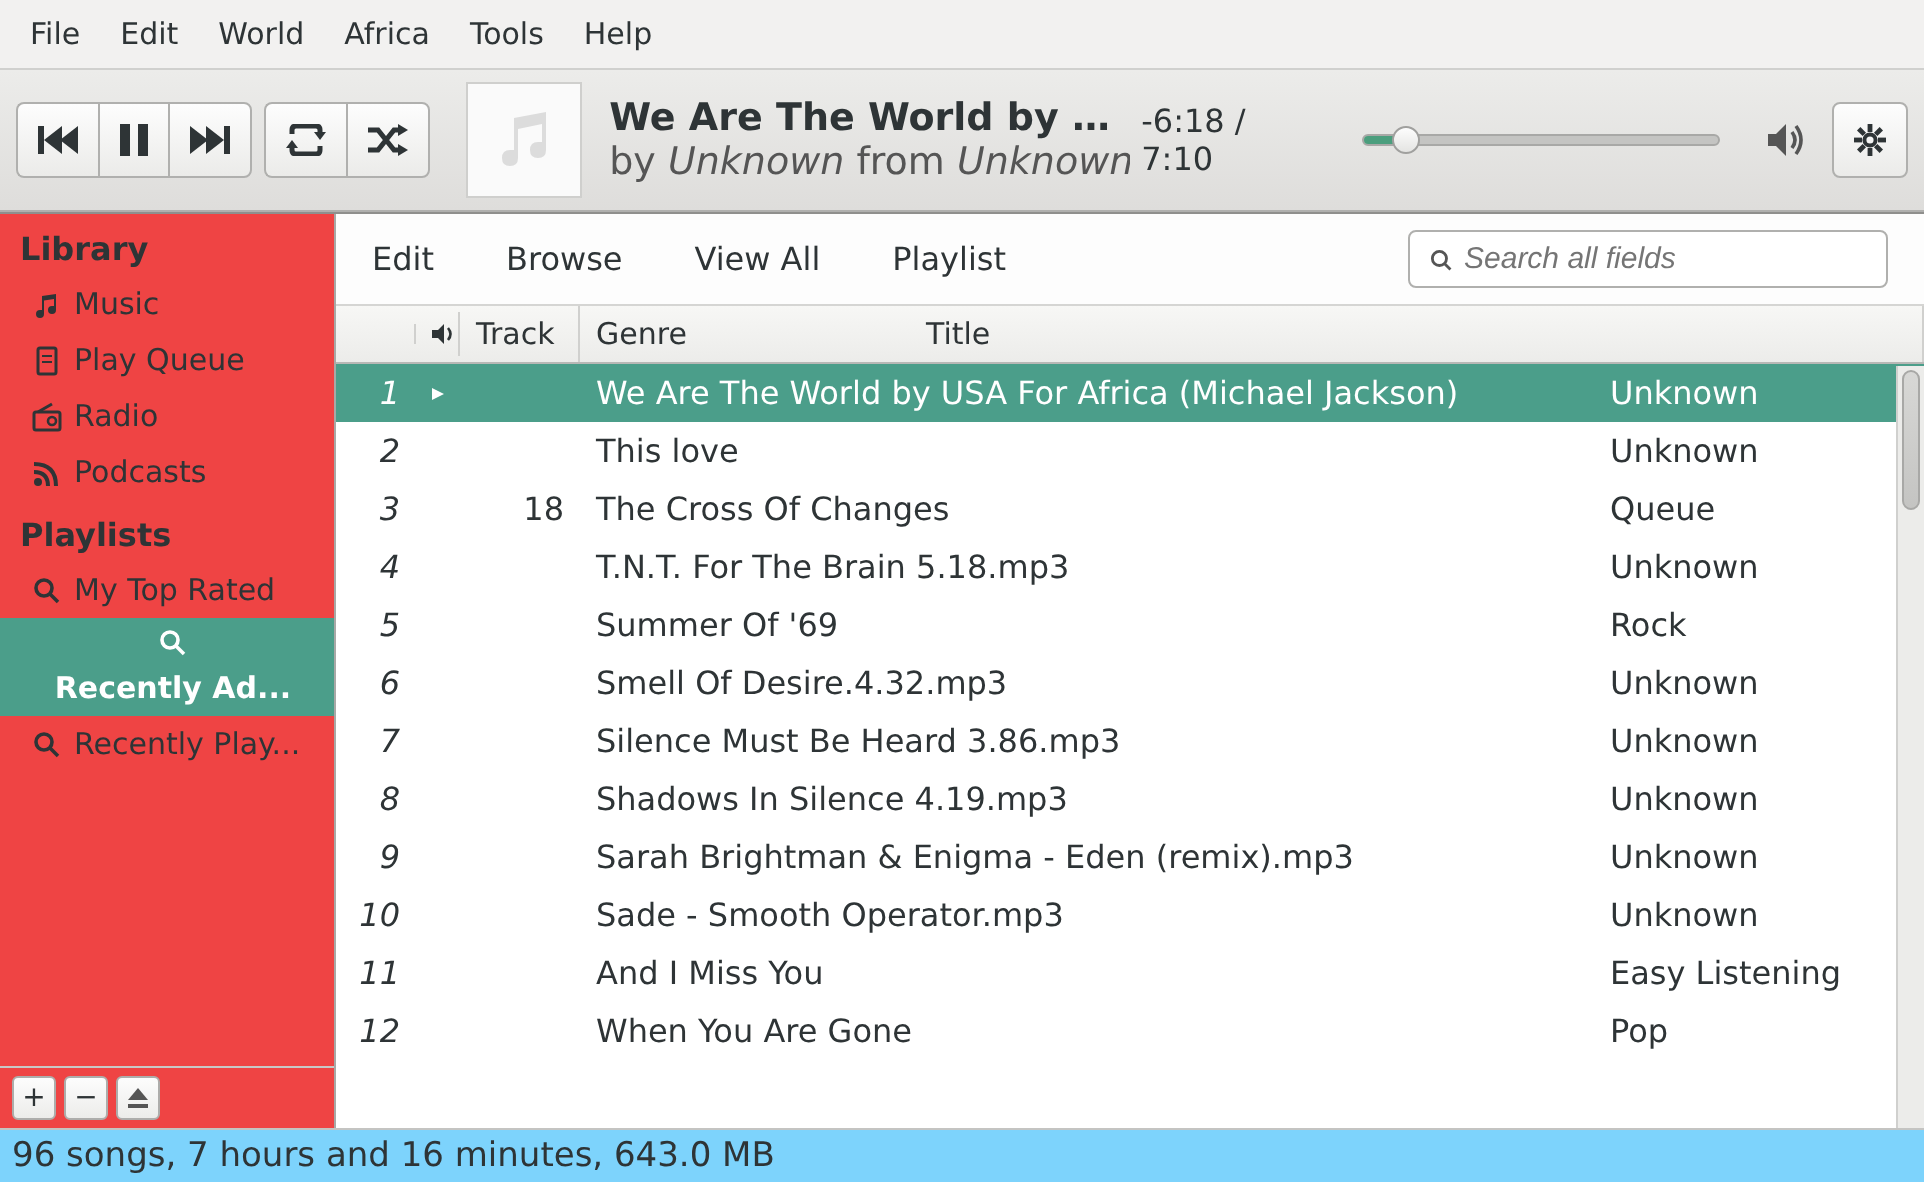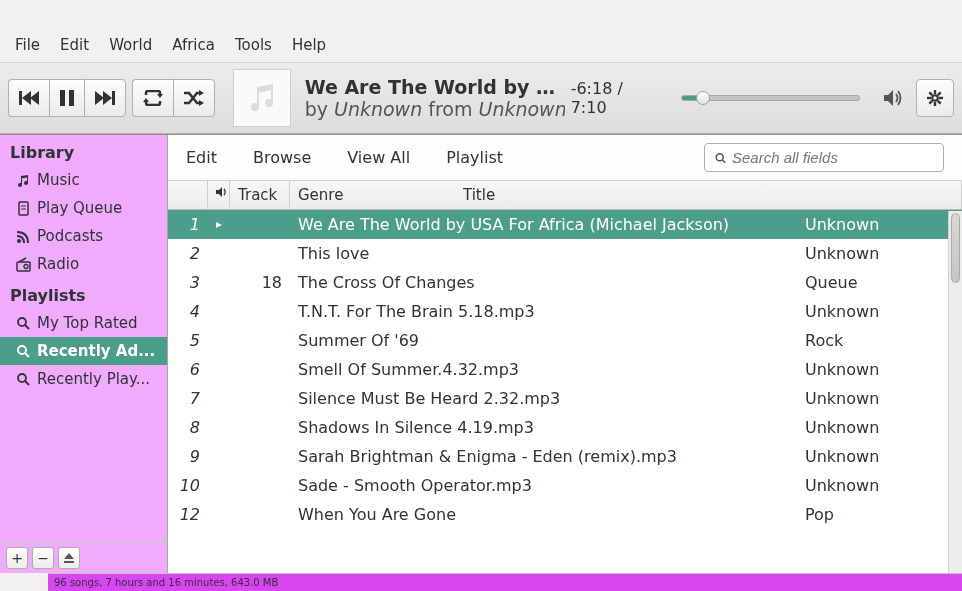--- a/index.html
+++ b/index.html
@@ -12,21 +12,20 @@
   height: 591px;
   overflow: hidden;
   display: flex;
   flex-direction: column;
 }
 .menubar {
   display: flex;
   gap: 2px;
   padding: 4px 6px;
   background: #f2f1f0;
-  margin-top: 28px;
 }
 .menubar span {
   padding: 4px 9px;
   cursor: default;
 }
 .toolbar {
   display: flex;
   align-items: center;
   background: linear-gradient(#ececea, #dedddb);
   border-top: 1px solid #d0d0ce;
@@ -68,63 +67,63 @@
   border-radius: 3px;
   position: relative;
   margin: 0 12px;
 }
 .progress .fill { position:absolute; left:0; top:0; bottom:0; width:12%; background:#4b9e7d; border-radius:3px 0 0 3px;}
 .progress .thumb { position:absolute; top:-5px; left:12%; width:14px; height:14px; background:linear-gradient(#fdfdfd,#e4e4e2); border:1px solid #a0a09e; border-radius:50%; transform:translateX(-50%);}
 .icon-btn { width: 38px; height: 38px; }
 .main { flex:1; display:flex; overflow:hidden; border-top:1px solid #8f8f8d;}
 .sidebar {
   width: 168px;
-  background: #f0abfc;
+  background: #ef4444;
   border-right: 1px solid #a8a8a6;
   display:flex; flex-direction:column;
 }
 .side-content { flex:1; overflow:hidden; }
 .side-header { font-weight:bold; font-size:16px; padding: 8px 10px 4px; }
 .side-item { padding: 5px 10px 5px 16px; font-size:15px; display:flex; align-items:center; gap:6px; white-space:nowrap; overflow:hidden; text-overflow:ellipsis; cursor:pointer;}
-.side-item.active { background:#4b9e8a; color:#fff; font-weight:bold;}
+.side-item.active { background:#4b9e8a; color:#fff; font-weight:bold;flex-direction:column;}
 .side-footer { border-top:1px solid #c8c8c6; padding:4px 6px; display:flex; gap:4px;}
 .side-footer .sb { width:22px; height:22px; border:1px solid #adadab; background:linear-gradient(#fdfdfd,#ececea); border-radius:3px; display:flex; align-items:center; justify-content:center; font-size:14px; cursor:pointer;}
 .content { flex:1; display:flex; flex-direction:column; background:#fff; overflow:hidden;}
 .content-toolbar { display:flex; align-items:center; padding:8px 18px; gap:36px; background:#fdfdfd; border-bottom:1px solid #d5d5d3;}
 .content-toolbar .ct { font-size:16px; cursor:pointer; }
 .search {
   margin-left:auto;
   border:1px solid #b0b0ae;
   border-radius:4px;
   background:#fff;
   padding:5px 10px;
   display:flex; align-items:center; gap:6px;
   width:240px;
 }
 .search input { border:none; outline:none; font-size:15px; flex:1; font-style:italic; color:#888; background:transparent;}
 .table { flex:1; overflow:hidden; position:relative;}
-.thead { display:flex; background:linear-gradient(#f7f7f5,#ececea); border-bottom:1px solid #b8b8b6; font-size:15px; }
+.thead { display:flex; background:linear-gradient(#f7f7f5,#ececea); border-bottom:1px solid #b8b8b6; font-size:15px;align-items:center; }
 .th { padding:5px 8px; border-right:1px solid #d0d0ce; }
 .th.idx{width:40px; text-align:right;}
 .th.sp{width:22px;}
 .th.trk{width:60px;}
 .th.title{flex:1;}
 .th.genre{width:165px; border-right:none;}
 .tbody{overflow:hidden;}
 .tr{display:flex; font-size:16px; padding:3px 0; align-items:center;}
 .tr.sel{background:#4b9e8a; color:#fff;}
 .td{padding:2px 8px;}
 .td.idx{width:40px; text-align:right; font-style:italic;}
 .td.sp{width:22px; display:flex; justify-content:center;}
 .td.trk{width:60px; text-align:right; padding-left:4px;}
 .td.title{flex:1;}
 .td.genre{width:165px;}
 .vscroll{position:absolute; right:0; top:30px; bottom:0; width:14px; background:#ececea; border-left:1px solid #d0d0ce;}
 .vthumb{position:absolute; left:2px; right:2px; top:2px; height:70px; background:linear-gradient(#d8d8d6,#c4c4c2); border:1px solid #a8a8a6; border-radius:5px;}
-.status{padding:3px 6px; font-size:10px; background:#d946ef; border-top:1px solid #c4c4c2;margin-left:48px;}
+.status{padding:3px 6px; font-size:17px; background:#7dd3fc; border-top:1px solid #c4c4c2;}
 svg{display:block;}
 .mini-icon{width:15px; height:15px; flex-shrink:0;}
 </style>
 </head>
 <body>
 
 <div class="menubar">
   <span>File</span>
   <span>Edit</span>
   <span>World</span>
@@ -238,35 +237,35 @@
                 <rect x="3" y="1" width="9" height="13" rx="1" fill="none" stroke="#2e3436" stroke-width="1.5"></rect>
                 <line x1="5" y1="5" x2="10" y2="5" stroke="#2e3436"></line>
                 <line x1="5" y1="8" x2="10" y2="8" stroke="#2e3436"></line>
               </svg>
             </span>
             <span>Play Queue</span>
           </div>
           <div class="side-item">
             <span>
               <svg class="mini-icon" viewBox="0 0 15 15">
-                <circle cx="3" cy="12" r="2" fill="#2e3436"></circle>
-                <path d="M1 7 Q8 7 8 14 M1 3 Q12 3 12 14" stroke="#2e3436" stroke-width="2" fill="none"></path>
-              </svg>
-            </span>
-            <span>Podcasts</span>
-          </div>
-          <div class="side-item">
-            <span>
-              <svg class="mini-icon" viewBox="0 0 15 15">
                 <rect x="1" y="5" width="13" height="9" rx="1" fill="none" stroke="#2e3436" stroke-width="1.5"></rect>
                 <circle cx="10" cy="9.5" r="2" fill="none" stroke="#2e3436" stroke-width="1.3"></circle>
                 <line x1="3" y1="5" x2="10" y2="1" stroke="#2e3436" stroke-width="1.5"></line>
               </svg>
             </span>
             <span>Radio</span>
+          </div>
+          <div class="side-item">
+            <span>
+              <svg class="mini-icon" viewBox="0 0 15 15">
+                <circle cx="3" cy="12" r="2" fill="#2e3436"></circle>
+                <path d="M1 7 Q8 7 8 14 M1 3 Q12 3 12 14" stroke="#2e3436" stroke-width="2" fill="none"></path>
+              </svg>
+            </span>
+            <span>Podcasts</span>
           </div>
         </div>
       <div class="side-header">Playlists</div>
       <div id="side-pl">
           <div class="side-item">
             <span>
               <svg class="mini-icon" viewBox="0 0 15 15">
                 <circle cx="6" cy="6" r="4" fill="none" stroke="#2e3436" stroke-width="1.8"></circle>
                 <line x1="9" y1="9" x2="13" y2="13" stroke="#2e3436" stroke-width="1.8"></line>
               </svg>
@@ -370,28 +369,28 @@
             <div class="td idx">5</div>
             <div class="td sp"></div>
             <div class="td trk"></div>
             <div class="td title">Summer Of '69</div>
             <div class="td genre">Rock</div>
           </div>
           <div class="tr">
             <div class="td idx">6</div>
             <div class="td sp"></div>
             <div class="td trk"></div>
-            <div class="td title">Smell Of Summer.4.32.mp3</div>
+            <div class="td title">Smell Of Desire.4.32.mp3</div>
             <div class="td genre">Unknown</div>
           </div>
           <div class="tr">
             <div class="td idx">7</div>
             <div class="td sp"></div>
             <div class="td trk"></div>
-            <div class="td title">Silence Must Be Heard 2.32.mp3</div>
+            <div class="td title">Silence Must Be Heard 3.86.mp3</div>
             <div class="td genre">Unknown</div>
           </div>
           <div class="tr">
             <div class="td idx">8</div>
             <div class="td sp"></div>
             <div class="td trk"></div>
             <div class="td title">Shadows In Silence 4.19.mp3</div>
             <div class="td genre">Unknown</div>
           </div>
           <div class="tr">
@@ -400,20 +399,27 @@
             <div class="td trk"></div>
             <div class="td title">Sarah Brightman  &amp; Enigma - Eden (remix).mp3</div>
             <div class="td genre">Unknown</div>
           </div>
           <div class="tr">
             <div class="td idx">10</div>
             <div class="td sp"></div>
             <div class="td trk"></div>
             <div class="td title">Sade - Smooth Operator.mp3</div>
             <div class="td genre">Unknown</div>
+          </div>
+          <div class="tr">
+            <div class="td idx">11</div>
+            <div class="td sp"></div>
+            <div class="td trk"></div>
+            <div class="td title">And I Miss You</div>
+            <div class="td genre">Easy Listening</div>
           </div>
           <div class="tr">
             <div class="td idx">12</div>
             <div class="td sp"></div>
             <div class="td trk"></div>
             <div class="td title">When You Are Gone</div>
             <div class="td genre">Pop</div>
           </div>
         </div>
       <div class="vscroll">

